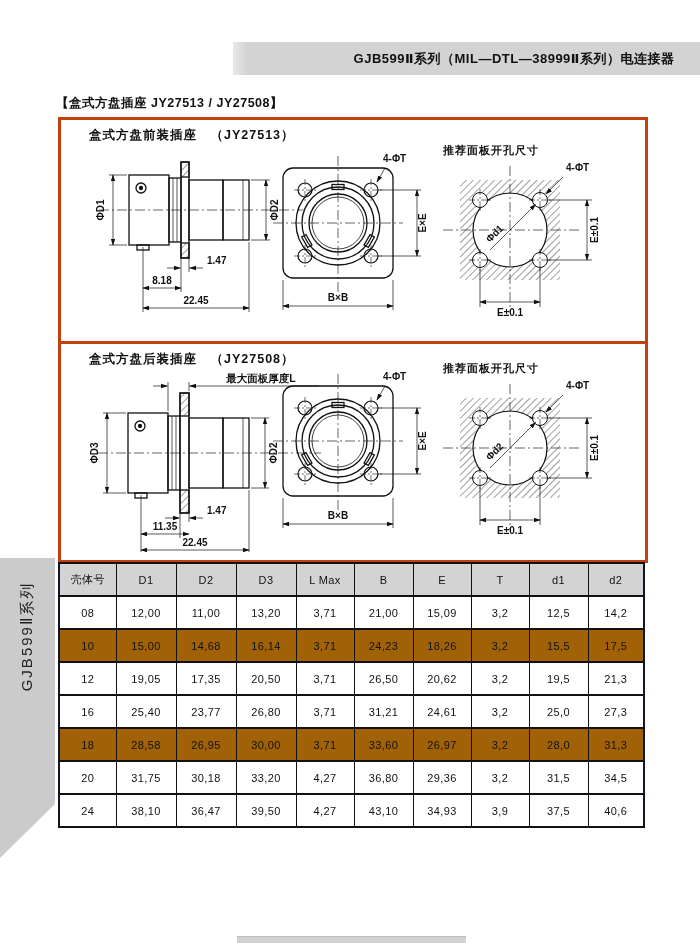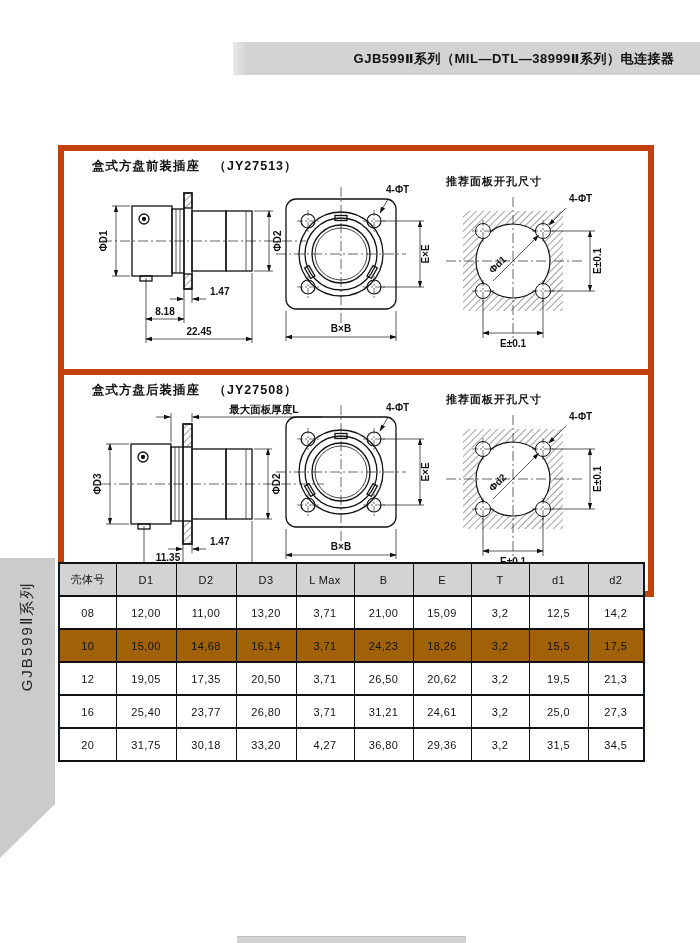--- a/index.html
+++ b/index.html
@@ -4,21 +4,21 @@
 <style>
   html,body{margin:0;padding:0;background:#fff;}
   #page{position:relative;width:700px;height:943px;background:#fff;overflow:hidden;
         font-family:"Liberation Sans","DejaVu Sans",sans-serif;color:#111;}
   
   #title-bar{position:absolute;left:233px;top:42px;width:562px;height:33px;
     background:linear-gradient(90deg,#e9e9e9 0px,#d3d3d3 14px);
     font-size:13px;font-weight:bold;text-align:center;line-height:33px;letter-spacing:.5px;}
   #section-heading{position:absolute;left:56px;top:95px;font-size:12.5px;font-weight:bold;letter-spacing:.5px;}
   
-  .draw-box{position:absolute;left:58px;width:584px;border:6px solid #c2410c;background:#fff;margin-top:28px;}
+  .draw-box{position:absolute;left:58px;width:584px;border:3px solid #c2410c;background:#fff;}
   #box-front{top:117px;height:222px;}
   #box-rear{top:341px;height:216px;}
   .box-title{position:absolute;left:28px;top:7px;font-size:12.5px;font-weight:bold;letter-spacing:1px;}
   .draw-box svg{position:absolute;}
   svg text{fill:#111;font-family:"Liberation Sans","DejaVu Sans",sans-serif;}
   .dim{font-size:10px;font-weight:bold;}
   .cjk{font-size:11px;font-weight:bold;letter-spacing:1px;}
   
   #dim-table{position:absolute;left:58px;top:562px;width:585px;border-collapse:collapse;
     table-layout:fixed;font-size:11px;}
@@ -35,20 +35,21 @@
   #sidebar-tab span{transform:rotate(-90deg);white-space:nowrap;font-size:15px;color:#222;letter-spacing:2px;}
   
   #footer-bar{position:absolute;left:237px;top:936px;width:229px;height:7px;background:#d2d2d2;border-top:1px solid #bfbfbf;}
 </style>
 </head>
 <body>
 
 <div id="page">
 
   <div id="title-bar">GJB599Ⅱ系列（MIL—DTL—38999Ⅱ系列）电连接器</div>
+  <div id="section-heading">【盒式方盘插座 JY27513 / JY27508】</div>
 
   <div id="box-front" class="draw-box">
     <div class="box-title">盒式方盘前装插座　（JY27513）</div>
 
     <svg style="left:20px;top:30px" width="225" height="180" viewBox="0 0 225 180">
       <defs>
         <marker id="mA" viewBox="0 0 10 8" refX="9" refY="4" markerWidth="10" markerHeight="8" orient="auto-start-reverse">
           <path d="M0,0.8 L10,4 L0,7.2 Z" fill="#111"></path>
           </marker>
         <pattern id="hA" width="5" height="5" patternUnits="userSpaceOnUse" patternTransform="rotate(45)">
@@ -411,32 +412,56 @@
         <td>25,40</td>
         <td>23,77</td>
         <td>26,80</td>
         <td>3,71</td>
         <td>31,21</td>
         <td>24,61</td>
         <td>3,2</td>
         <td>25,0</td>
         <td>27,3</td>
       </tr>
+        <tr class="alt">
+        <td>18</td>
+        <td>28,58</td>
+        <td>26,95</td>
+        <td>30,00</td>
+        <td>3,71</td>
+        <td>33,60</td>
+        <td>26,97</td>
+        <td>3,2</td>
+        <td>28,0</td>
+        <td>31,3</td>
+      </tr>
         <tr>
         <td>20</td>
         <td>31,75</td>
         <td>30,18</td>
         <td>33,20</td>
         <td>4,27</td>
         <td>36,80</td>
         <td>29,36</td>
         <td>3,2</td>
         <td>31,5</td>
         <td>34,5</td>
       </tr>
+        <tr>
+        <td>24</td>
+        <td>38,10</td>
+        <td>36,47</td>
+        <td>39,50</td>
+        <td>4,27</td>
+        <td>43,10</td>
+        <td>34,93</td>
+        <td>3,9</td>
+        <td>37,5</td>
+        <td>40,6</td>
+      </tr>
       </tbody>
   </table>
 
   <div id="sidebar-tab">
     <div class="holder">
       <span>GJB599Ⅱ系列</span>
     </div>
   </div>
 
   <div id="footer-bar"></div>

